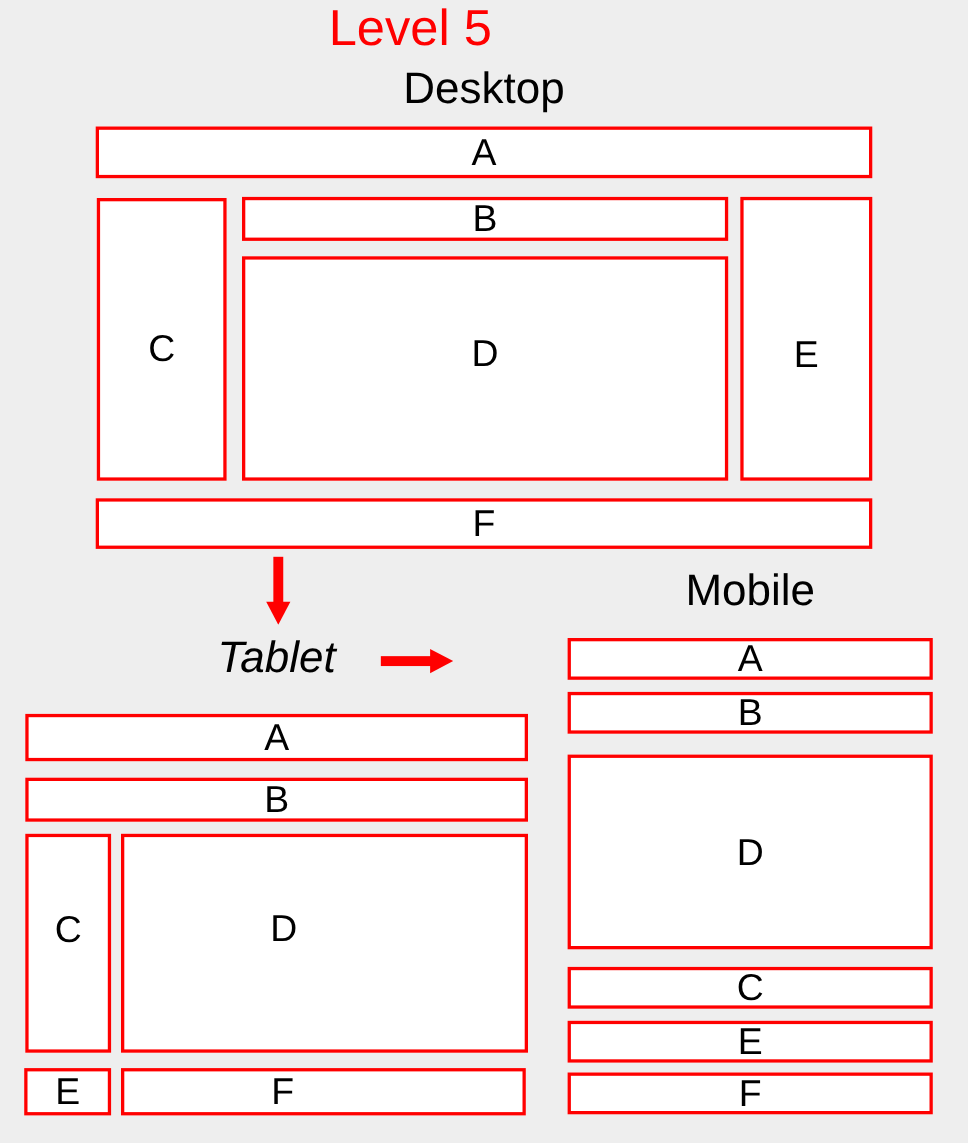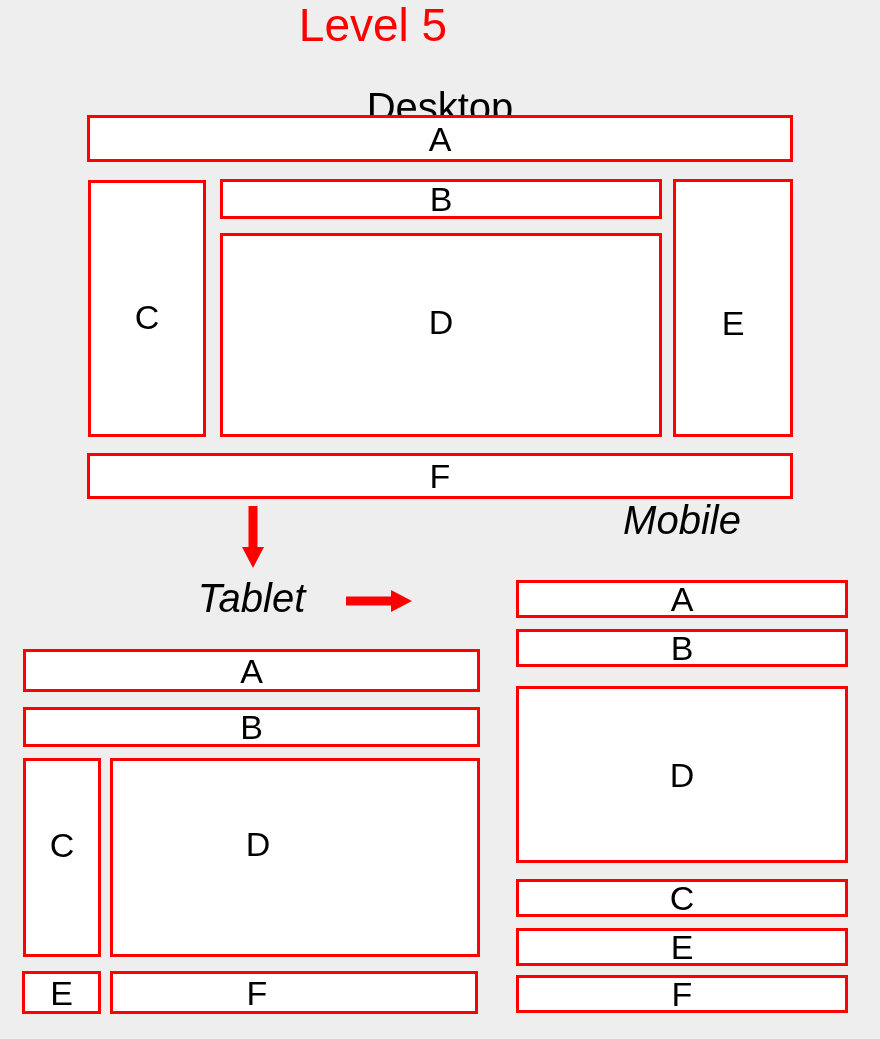--- a/index.html
+++ b/index.html
@@ -30,23 +30,23 @@
     padding-left: 26px;
   }
 
   .section-heading {
     position: absolute;
     text-align: center;
     font-size: 40px;
     line-height: 1;
     color: var(--text);
   }
-  .heading-desktop { left: 87px;  top: 61px;  width: 706px; margin-top: 26px; }
+  .heading-desktop { left: 87px;  top: 61px;  width: 706px; }
   .heading-tablet  { left: 23px;  top: 578px; width: 457px; font-style: italic; }
-  .heading-mobile  { left: 516px; top: 500px; width: 332px; font-style: italic; }
+  .heading-mobile  { left: 516px; top: 517px; width: 332px; }
 
   .wirebox {
     position: absolute;
     background: var(--box-fill);
     border: 3px solid var(--accent-red);
     display: flex;
     align-items: center;
     justify-content: center;
   }
   .box-label {

